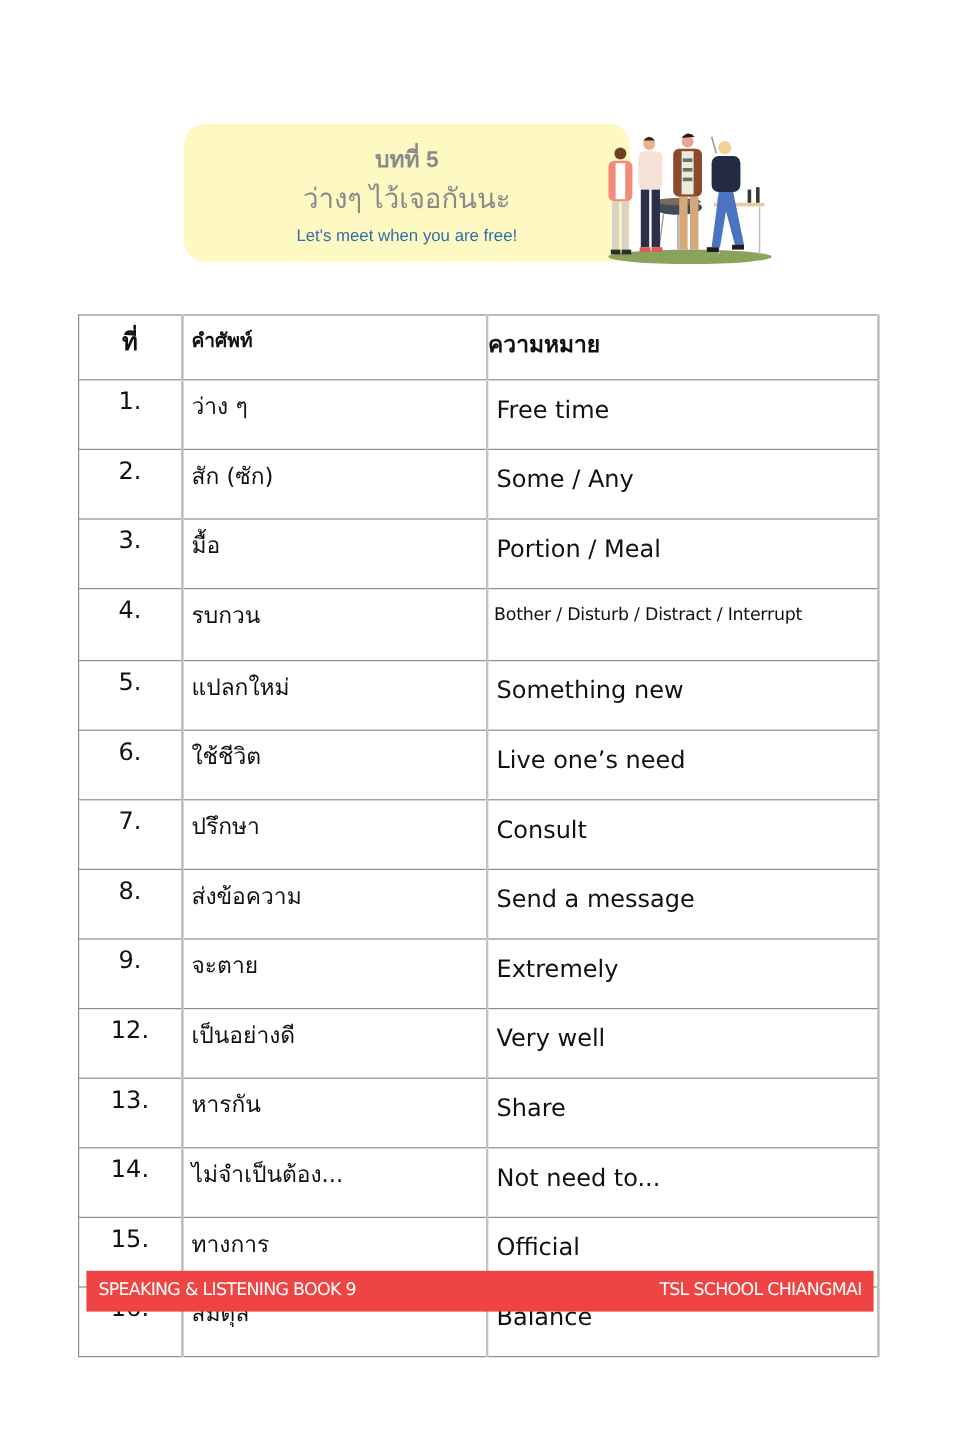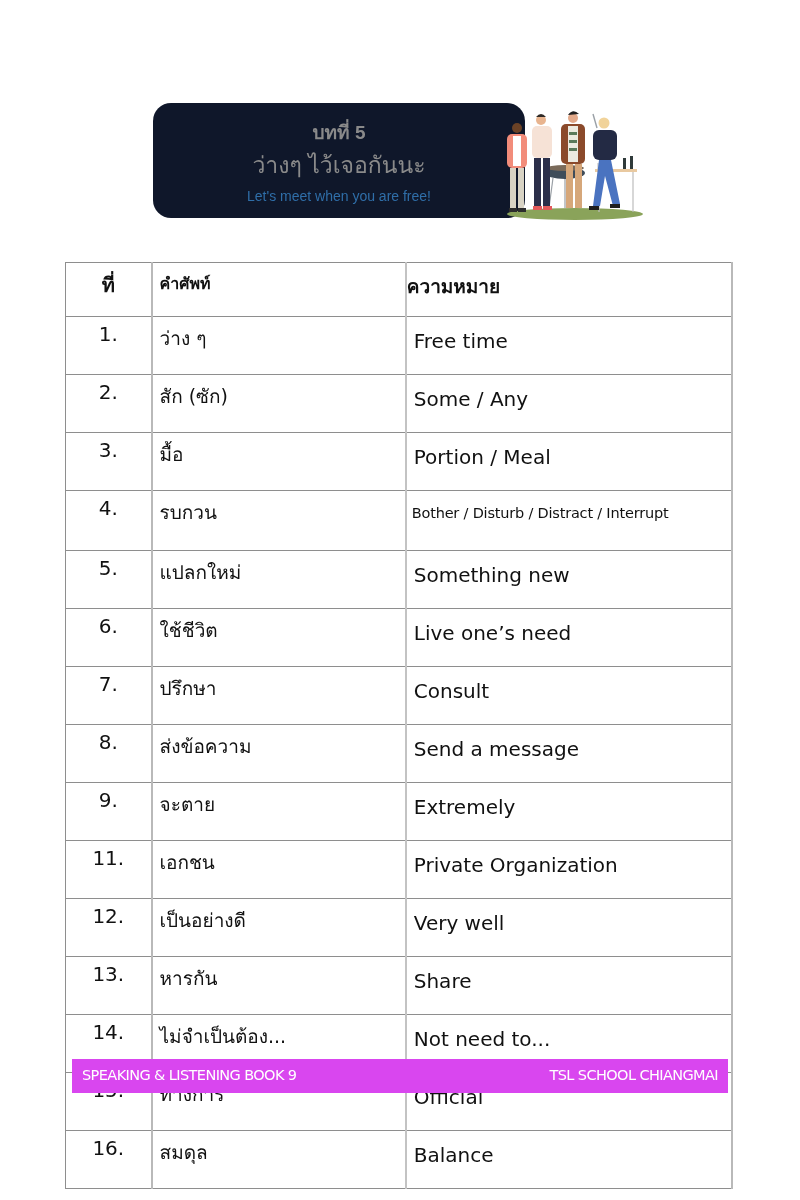--- a/index.html
+++ b/index.html
@@ -16,21 +16,21 @@
       color: #111111;
     }
 
     
     .banner {
       position: absolute;
       left: 153px;
       top: 103px;
       width: 372px;
       height: 115px;
-      background: #0f172a;
+      background: #fef9c3;
       border-radius: 18px;
     }
     .banner-text {
       position: absolute;
       left: 0;
       top: 0;
       width: 372px;
       height: 115px;
       text-align: center;
     }
@@ -156,21 +156,21 @@
       letter-spacing: -0.2px;
     }
 
     
     .footer {
       position: absolute;
       left: 72px;
       top: 1059px;
       width: 656px;
       height: 34px;
-      background: #d946ef;
+      background: #ef4444;
       color: #ffffff;
       font-family: "DejaVu Sans", sans-serif;
       font-size: 14.5px;
       letter-spacing: -0.6px;
     }
     .footer-left {
       position: absolute;
       left: 10px;
       top: 8px;
     }
@@ -297,25 +297,20 @@
       <td class="cell-num">8.</td>
       <td class="cell-word">ส่งข้อความ</td>
       <td class="cell-mean">Send a message</td>
     </tr>
     <tr>
       <td class="cell-num">9.</td>
       <td class="cell-word">จะตาย</td>
       <td class="cell-mean">Extremely</td>
     </tr>
     <tr>
-      <td class="cell-num">11.</td>
-      <td class="cell-word">เอกชน</td>
-      <td class="cell-mean">Private Organization</td>
-    </tr>
-    <tr>
       <td class="cell-num">12.</td>
       <td class="cell-word">เป็นอย่างดี</td>
       <td class="cell-mean">Very well</td>
     </tr>
     <tr>
       <td class="cell-num">13.</td>
       <td class="cell-word">หารกัน</td>
       <td class="cell-mean">Share</td>
     </tr>
     <tr>

